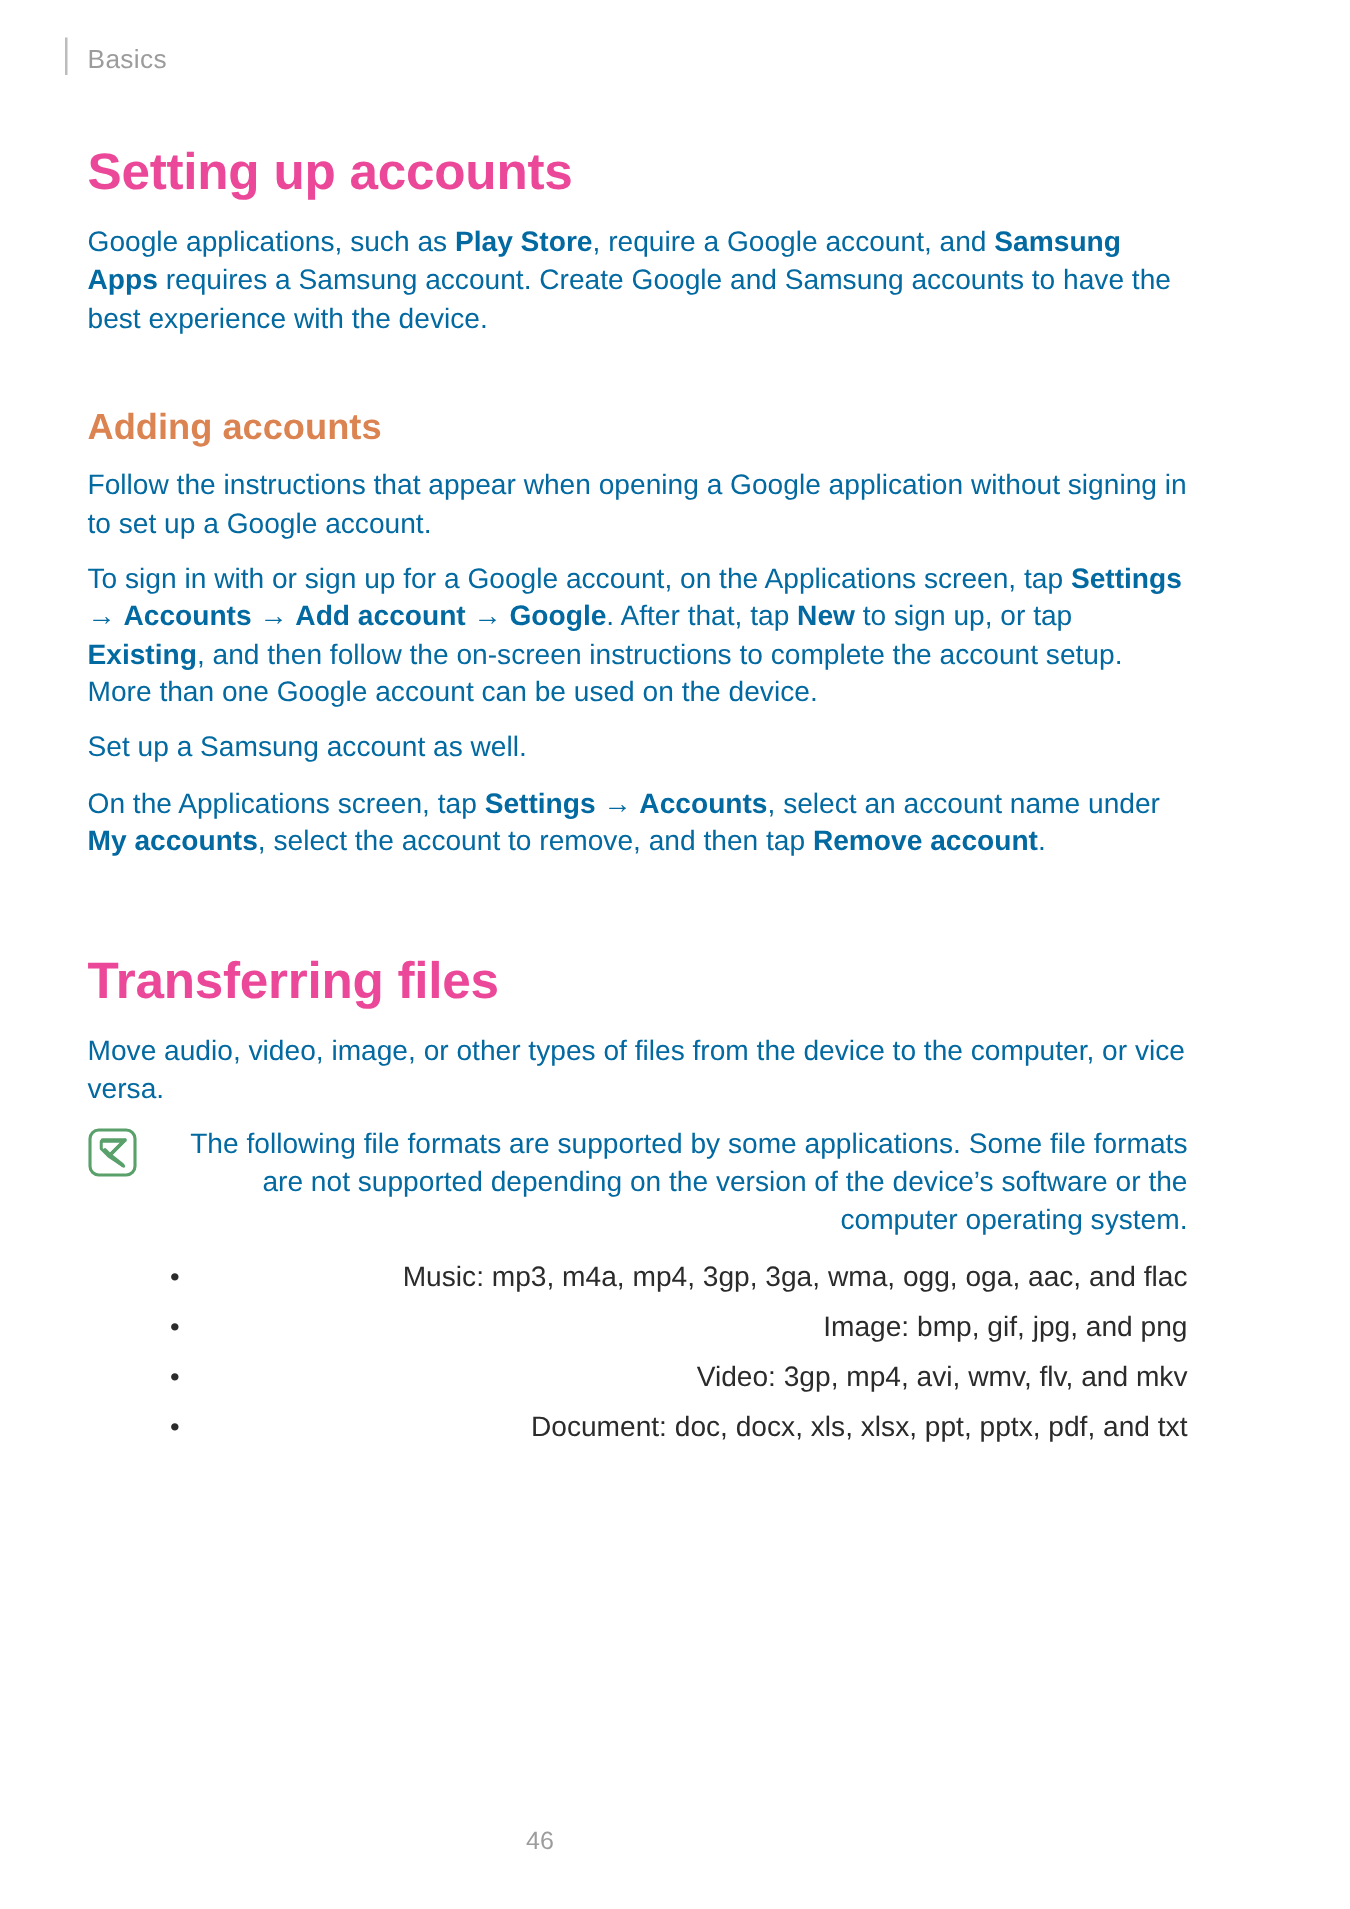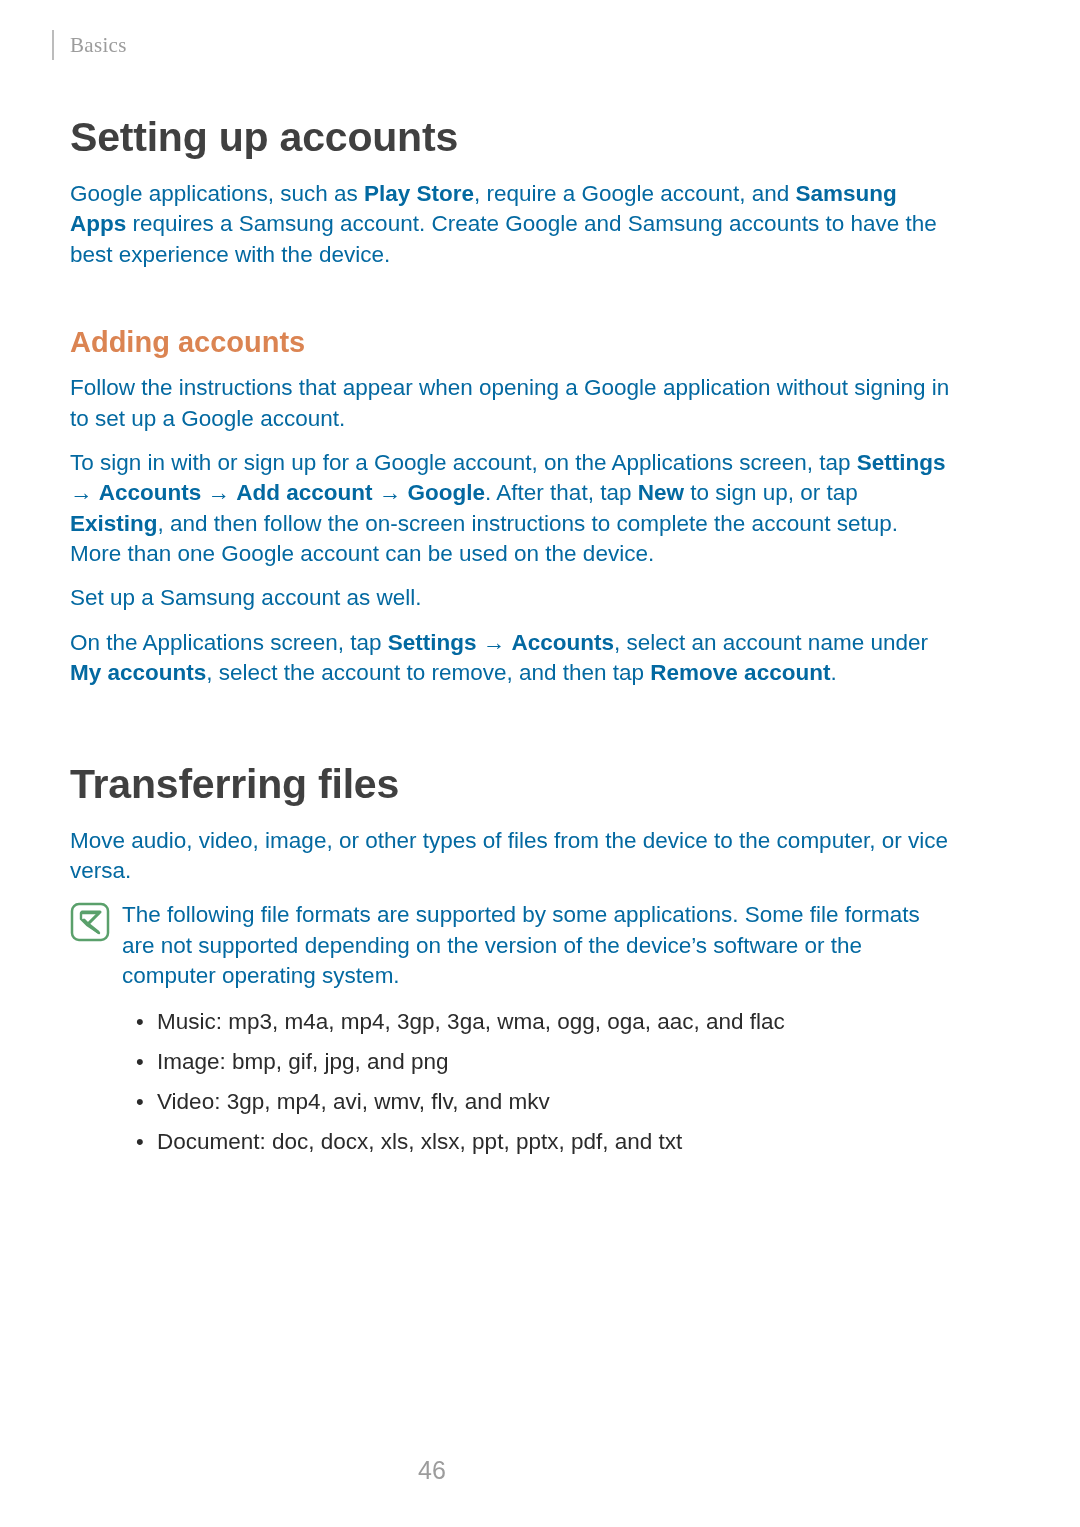--- a/index.html
+++ b/index.html
@@ -7,22 +7,21 @@
   body {
     font-family: "Segoe UI", "Myriad Pro", "Helvetica Neue", Arial, sans-serif;
     color: #2b2b2b;
     position: relative;
   }
   .header {
     position: absolute;
     top: 30px;
     left: 52px;
     display: flex;
-    align-items: center;
-    font-family: Liberation Serif, serif;
+    align-items: flex-end;
   }
   .header-rule {
     width: 2px;
     height: 30px;
     background: #bcbcbc;
     margin-right: 16px;
   }
   .header-label {
     font-size: 21px;
     color: #9c9c9c;
@@ -30,21 +29,21 @@
   }
   .content {
     position: absolute;
     top: 100px;
     left: 70px;
     width: 880px;
   }
   h1 {
     font-size: 41px;
     font-weight: 700;
-    color: #404040;
+    color: #ec4899;
     margin-top: 14px;
     margin-bottom: 18px;
     letter-spacing: -0.2px;
   }
   h1.big-space { margin-top: 72px; }
   h2 {
     font-size: 29px;
     font-weight: 700;
     color: #db8452;
     margin-top: 56px;
@@ -55,20 +54,21 @@
     line-height: 1.35;
     color: #0369a1;
     margin-bottom: 14px;
   }
   .b { font-weight: 700; }
   .arrow { font-family: inherit; }
   .note-row {
     display: flex;
     align-items: flex-start;
     margin-top: 14px;
+    text-align: right;
   }
   .note-icon {
     flex: 0 0 40px;
     width: 40px;
     height: 40px;
     margin-right: 12px;
     margin-top: 2px;
   }
   .note-body { flex: 1; }
   ul.formats {
@@ -89,21 +89,21 @@
     top: 0;
     color: #2b2b2b;
     font-size: 22px;
   }
   .page-number {
     position: absolute;
     bottom: 42px;
     left: 0;
     width: 864px;
     text-align: center;
-    font-size: 25px;
+    font-size: 20px;
     color: #9c9c9c;
   }
 </style>
 </head>
 <body>
 
 <div class="header">
   <div class="header-rule"></div>
   <div class="header-label">Basics</div>
 </div>

